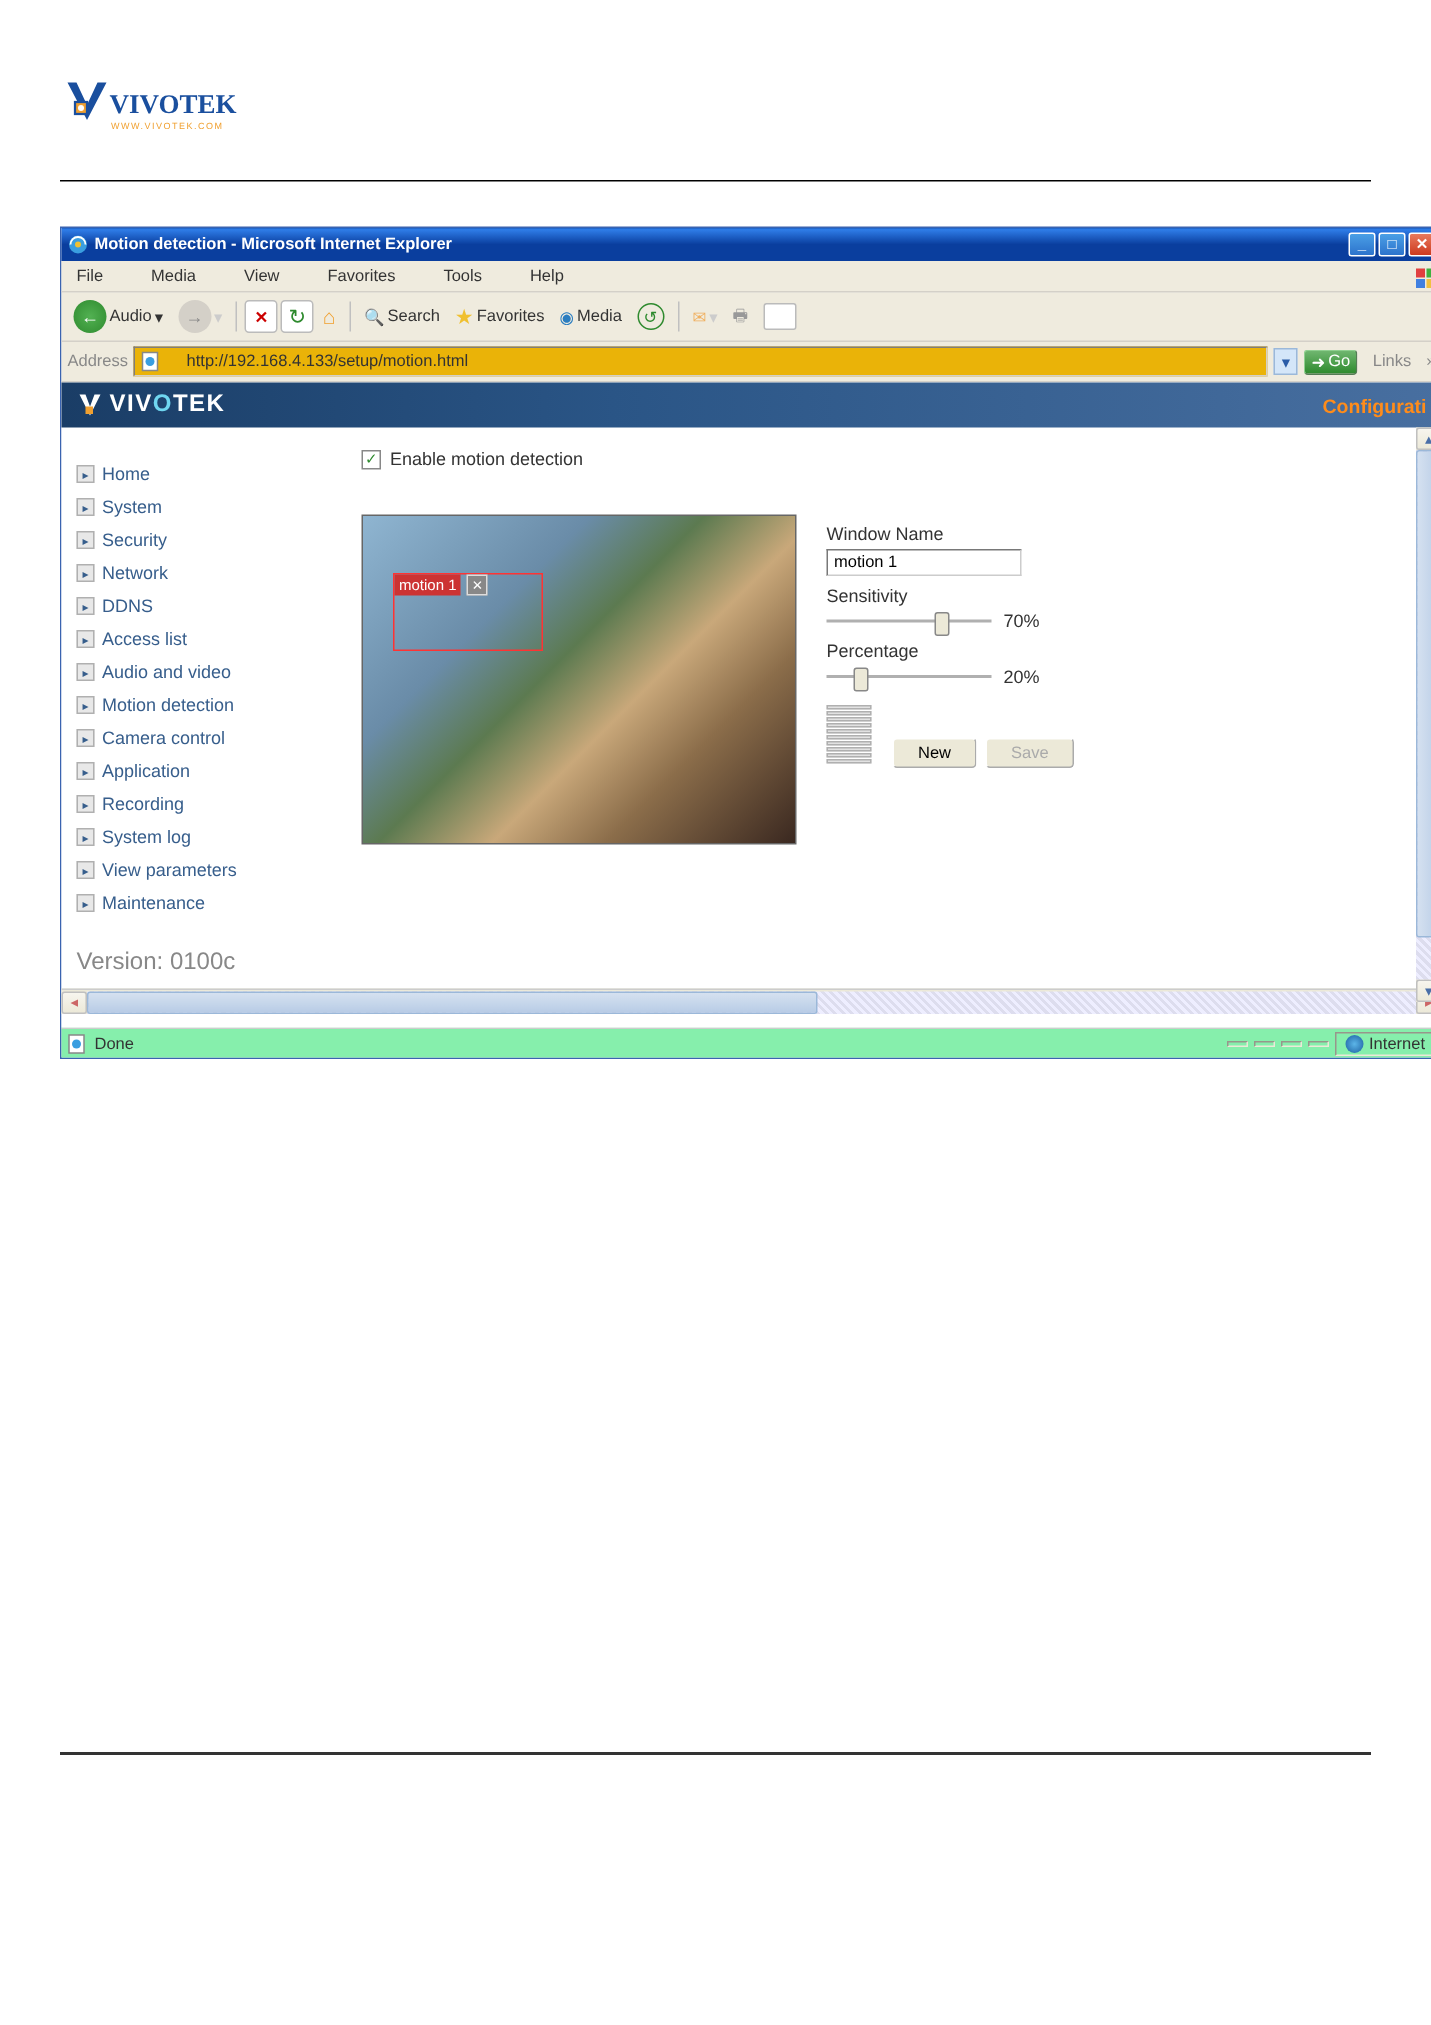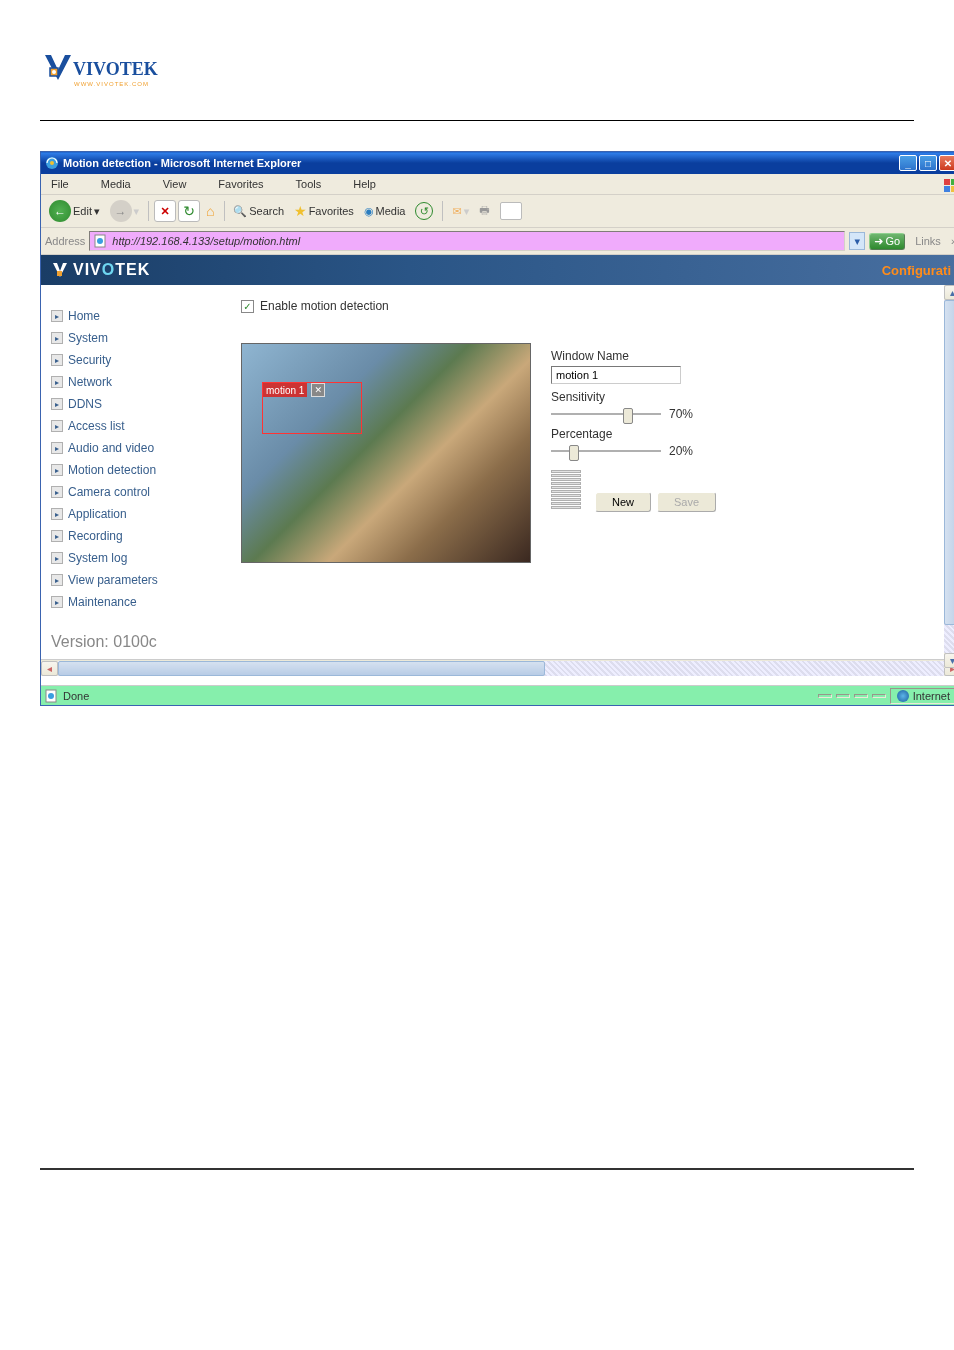--- a/index.html
+++ b/index.html
@@ -132,28 +132,27 @@
     border-bottom: 1px solid #d4d0c8;
     display: flex;
     align-items: center;
     padding: 3px 4px;
     gap: 4px;
     font-size: 11px;
     color: #888;
   }
   .addressbar .addr-input {
     flex: 1;
-    background: #f0abfc;
+    background: #eab308;
     border: 1px inset #d4d0c8;
     padding: 2px 4px;
     color: #333;
     display: flex;
     align-items: center;
-    gap: 4px;
-    font-style: italic;
+    gap: 16px;
   }
   .addr-dropdown {
     width: 16px; height: 18px;
     background: #d4e6f9;
     border: 1px solid #9bb8d9;
     display: flex; align-items: center; justify-content: center;
     color: #2a5ca8;
   }
   .go-btn {
     background: linear-gradient(#6fb66f, #2e8a2e);
@@ -493,21 +492,21 @@
             <rect x="10" y="3" width="6" height="6" fill="#40b040"></rect>
             <rect x="3" y="10" width="6" height="6" fill="#4080e0"></rect>
             <rect x="10" y="10" width="6" height="6" fill="#f0c040"></rect>
           </svg>
       </span>
     </div>
 
     <div class="toolbar">
       <div class="tb-item">
         <span class="tb-icon-circle tb-back">←</span>
-        <span>Edit</span>
+        <span>Audio</span>
         <span>▾</span>
       </div>
       <div class="tb-item">
         <span class="tb-icon-circle tb-fwd">→</span>
         <span style="color:#ccc;">▾</span>
       </div>
       <div class="sep"></div>
       <div class="tb-sq tb-stop">
           <span>✕</span>
         </div>

